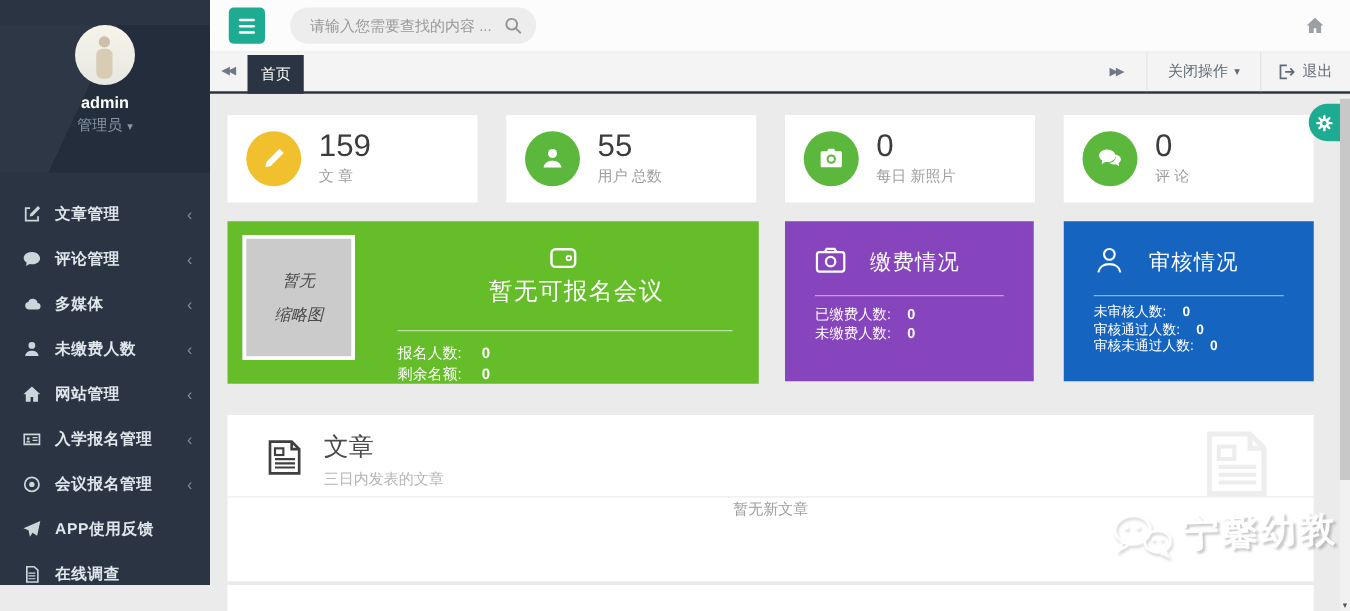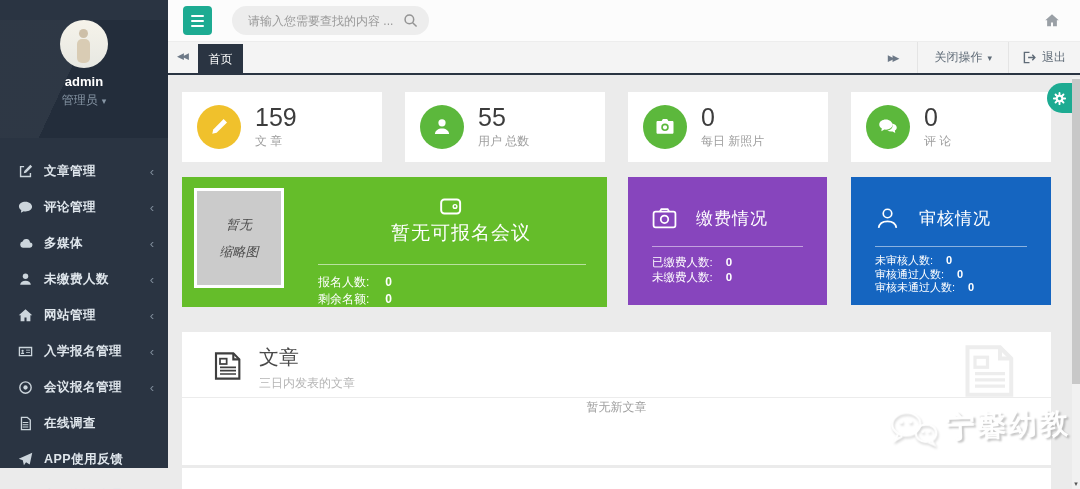--- a/index.html
+++ b/index.html
@@ -72,21 +72,21 @@
   .m-head { display:flex; align-items:center; margin-top:17px;flex-direction:column; }
   .tag-ico { width:26px; height:26px; color:#fff; flex:none; }
   .m-title { font-size:19px; margin-left:18px; letter-spacing:1px; }
   .p-divider { border-top:1px solid rgba(255,255,255,.55); margin-top:18px; }
   .p-rows { margin-top:9px; }
   .p-row { font-size:12px; line-height:17px; }
   .p-row .val { font-weight:bold; margin-left:16px; }
 
   .payment { left:446px; width:199px; height:128px; background:#8745bd; }
   .review  { left:669px; width:200px; height:128px; background:#1565c0; }
-  .sm-head { display:flex; align-items:center; padding:29px 0 0 24px; }
+  .sm-head { display:flex; align-items:flex-end; padding:19px 0 0 24px; }
   .sm-ico { width:25px; height:25px; color:#fff; flex:none; }
   .sm-title { font-size:17px; margin-left:19px; letter-spacing:1px; }
   .sm-divider { border-top:1px solid rgba(255,255,255,.5); margin:15px 24px 0 24px; }
   .sm-rows { padding-left:24px; margin-top:8px; }
   .sm-row { font-size:11.5px; line-height:15px; }
   .sm-row .val { font-weight:bold; margin-left:13px; }
   .review .sm-rows { margin-top:7px; }
   .review .sm-row { font-size:11px; line-height:13.5px; }
 
   .article { position:absolute; left:182px; top:332px; width:869px; height:133px; background:#fff; z-index:1; }
@@ -190,33 +190,33 @@
             <path d="M8 1.2a6.8 6.8 0 1 0 0 13.6A6.8 6.8 0 0 0 8 1.2zm0 1.5a5.3 5.3 0 1 1 0 10.6A5.3 5.3 0 0 1 8 2.7z"></path>
             <circle cx="8" cy="8" r="2.3"></circle>
           </svg>
         </span>
       <span class="mlabel">会议报名管理</span>
       <span class="chev">‹</span>
     </div>
     <div class="mi">
       <span class="mico">
           <svg class="icon-svg" viewBox="0 0 16 16" fill="currentColor">
+            <path d="M15.2.8L.8 7.1l4.3 1.7 1.2 5.4 2.3-3.3 3.9 2.5z"></path>
+          </svg>
+        </span>
+      <span class="mlabel">APP使用反馈</span>
+    </div>
+    <div class="mi">
+      <span class="mico">
+          <svg class="icon-svg" viewBox="0 0 16 16" fill="currentColor">
             <path d="M3 .8h7.2L13.8 4v11.2H3zm1.4 1.4v11.6h8V4.6L9.6 2.2z"></path>
             <path d="M5 6.4h6v1H5zM5 8.8h6v1H5zM5 11.2h6v1H5z"></path>
           </svg>
         </span>
       <span class="mlabel">在线调查</span>
-    </div>
-    <div class="mi">
-      <span class="mico">
-          <svg class="icon-svg" viewBox="0 0 16 16" fill="currentColor">
-            <path d="M15.2.8L.8 7.1l4.3 1.7 1.2 5.4 2.3-3.3 3.9 2.5z"></path>
-          </svg>
-        </span>
-      <span class="mlabel">APP使用反馈</span>
     </div>
     <div class="mi">
       <span class="mico">
           <svg class="icon-svg" viewBox="0 0 16 16" fill="currentColor">
             <path d="M8 2.2c-3.6 0-6.4 2-6.4 4.6 0 1.5.9 2.8 2.4 3.6l-.4 2.6 2.7-1.4c.5.1 1.1.2 1.7.2 3.6 0 6.4-2 6.4-4.9S11.6 2.2 8 2.2zm0 1.3c2.9 0 5.1 1.6 5.1 3.6S10.9 10.7 8 10.7c-.5 0-1-.1-1.5-.2l-1.6.8.2-1.5C3.8 9.2 2.9 8.2 2.9 7.1c0-2 2.2-3.6 5.1-3.6z"></path>
           </svg>
         </span>
       <span class="mlabel">办园咨询管理</span>
     </div>
   </nav>

